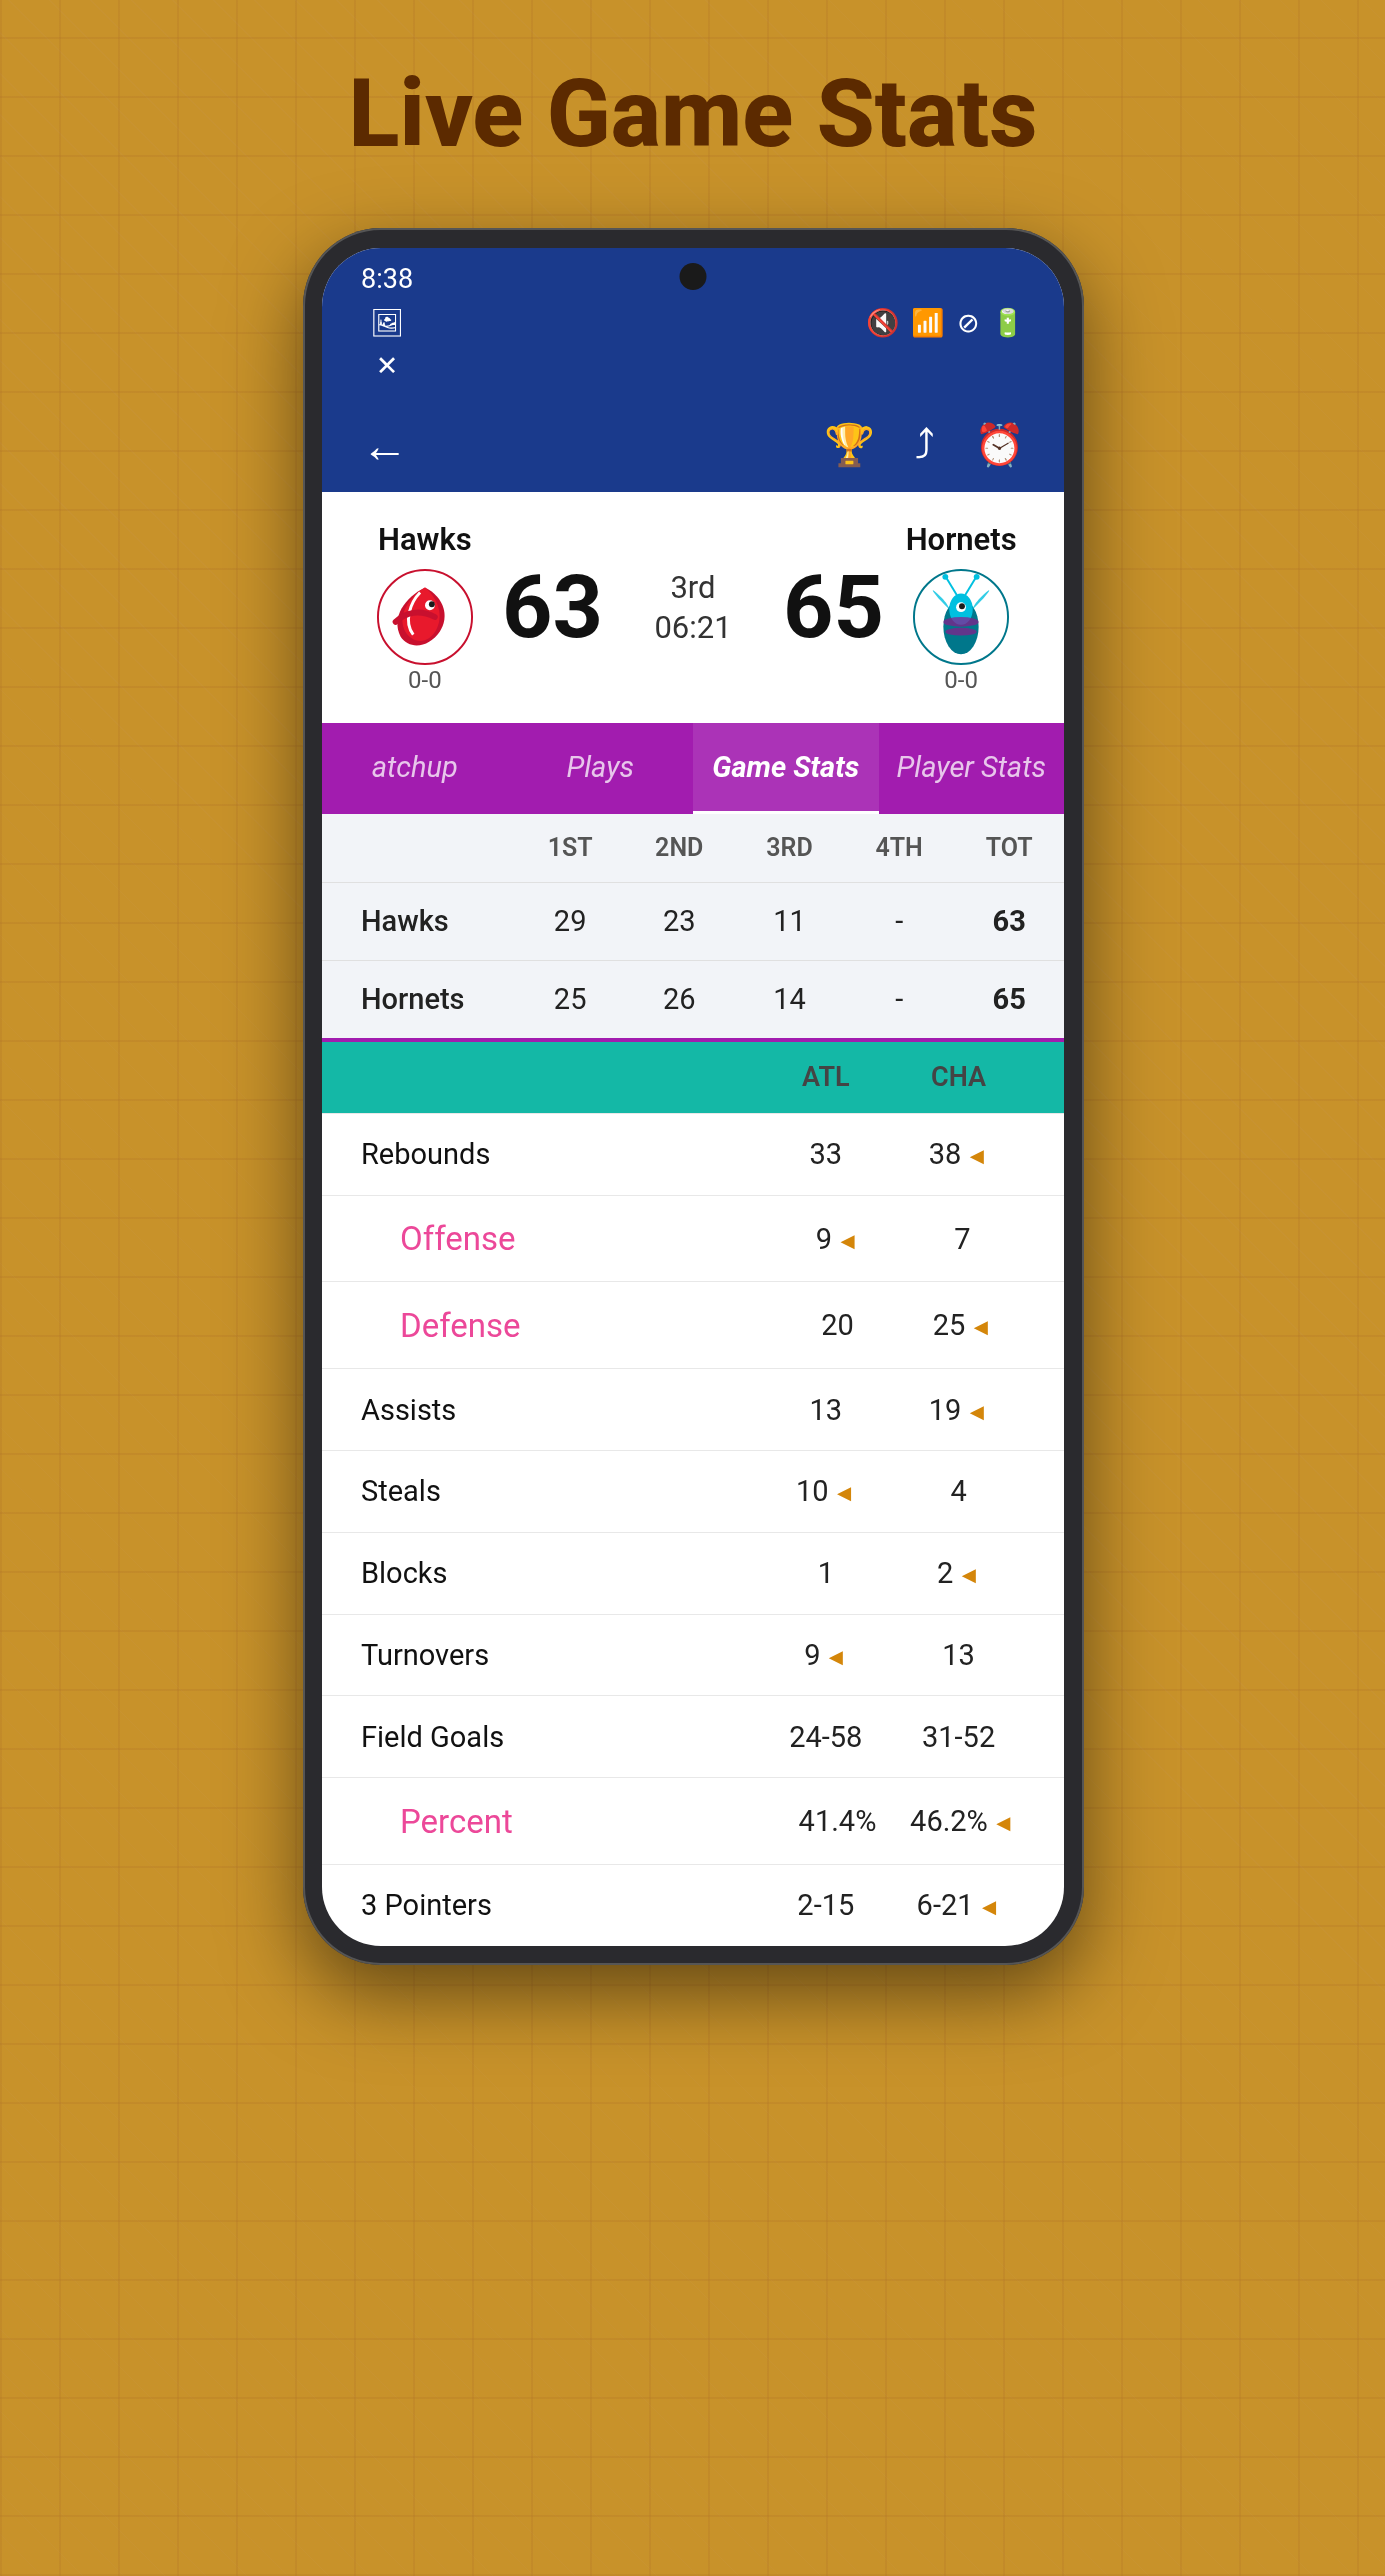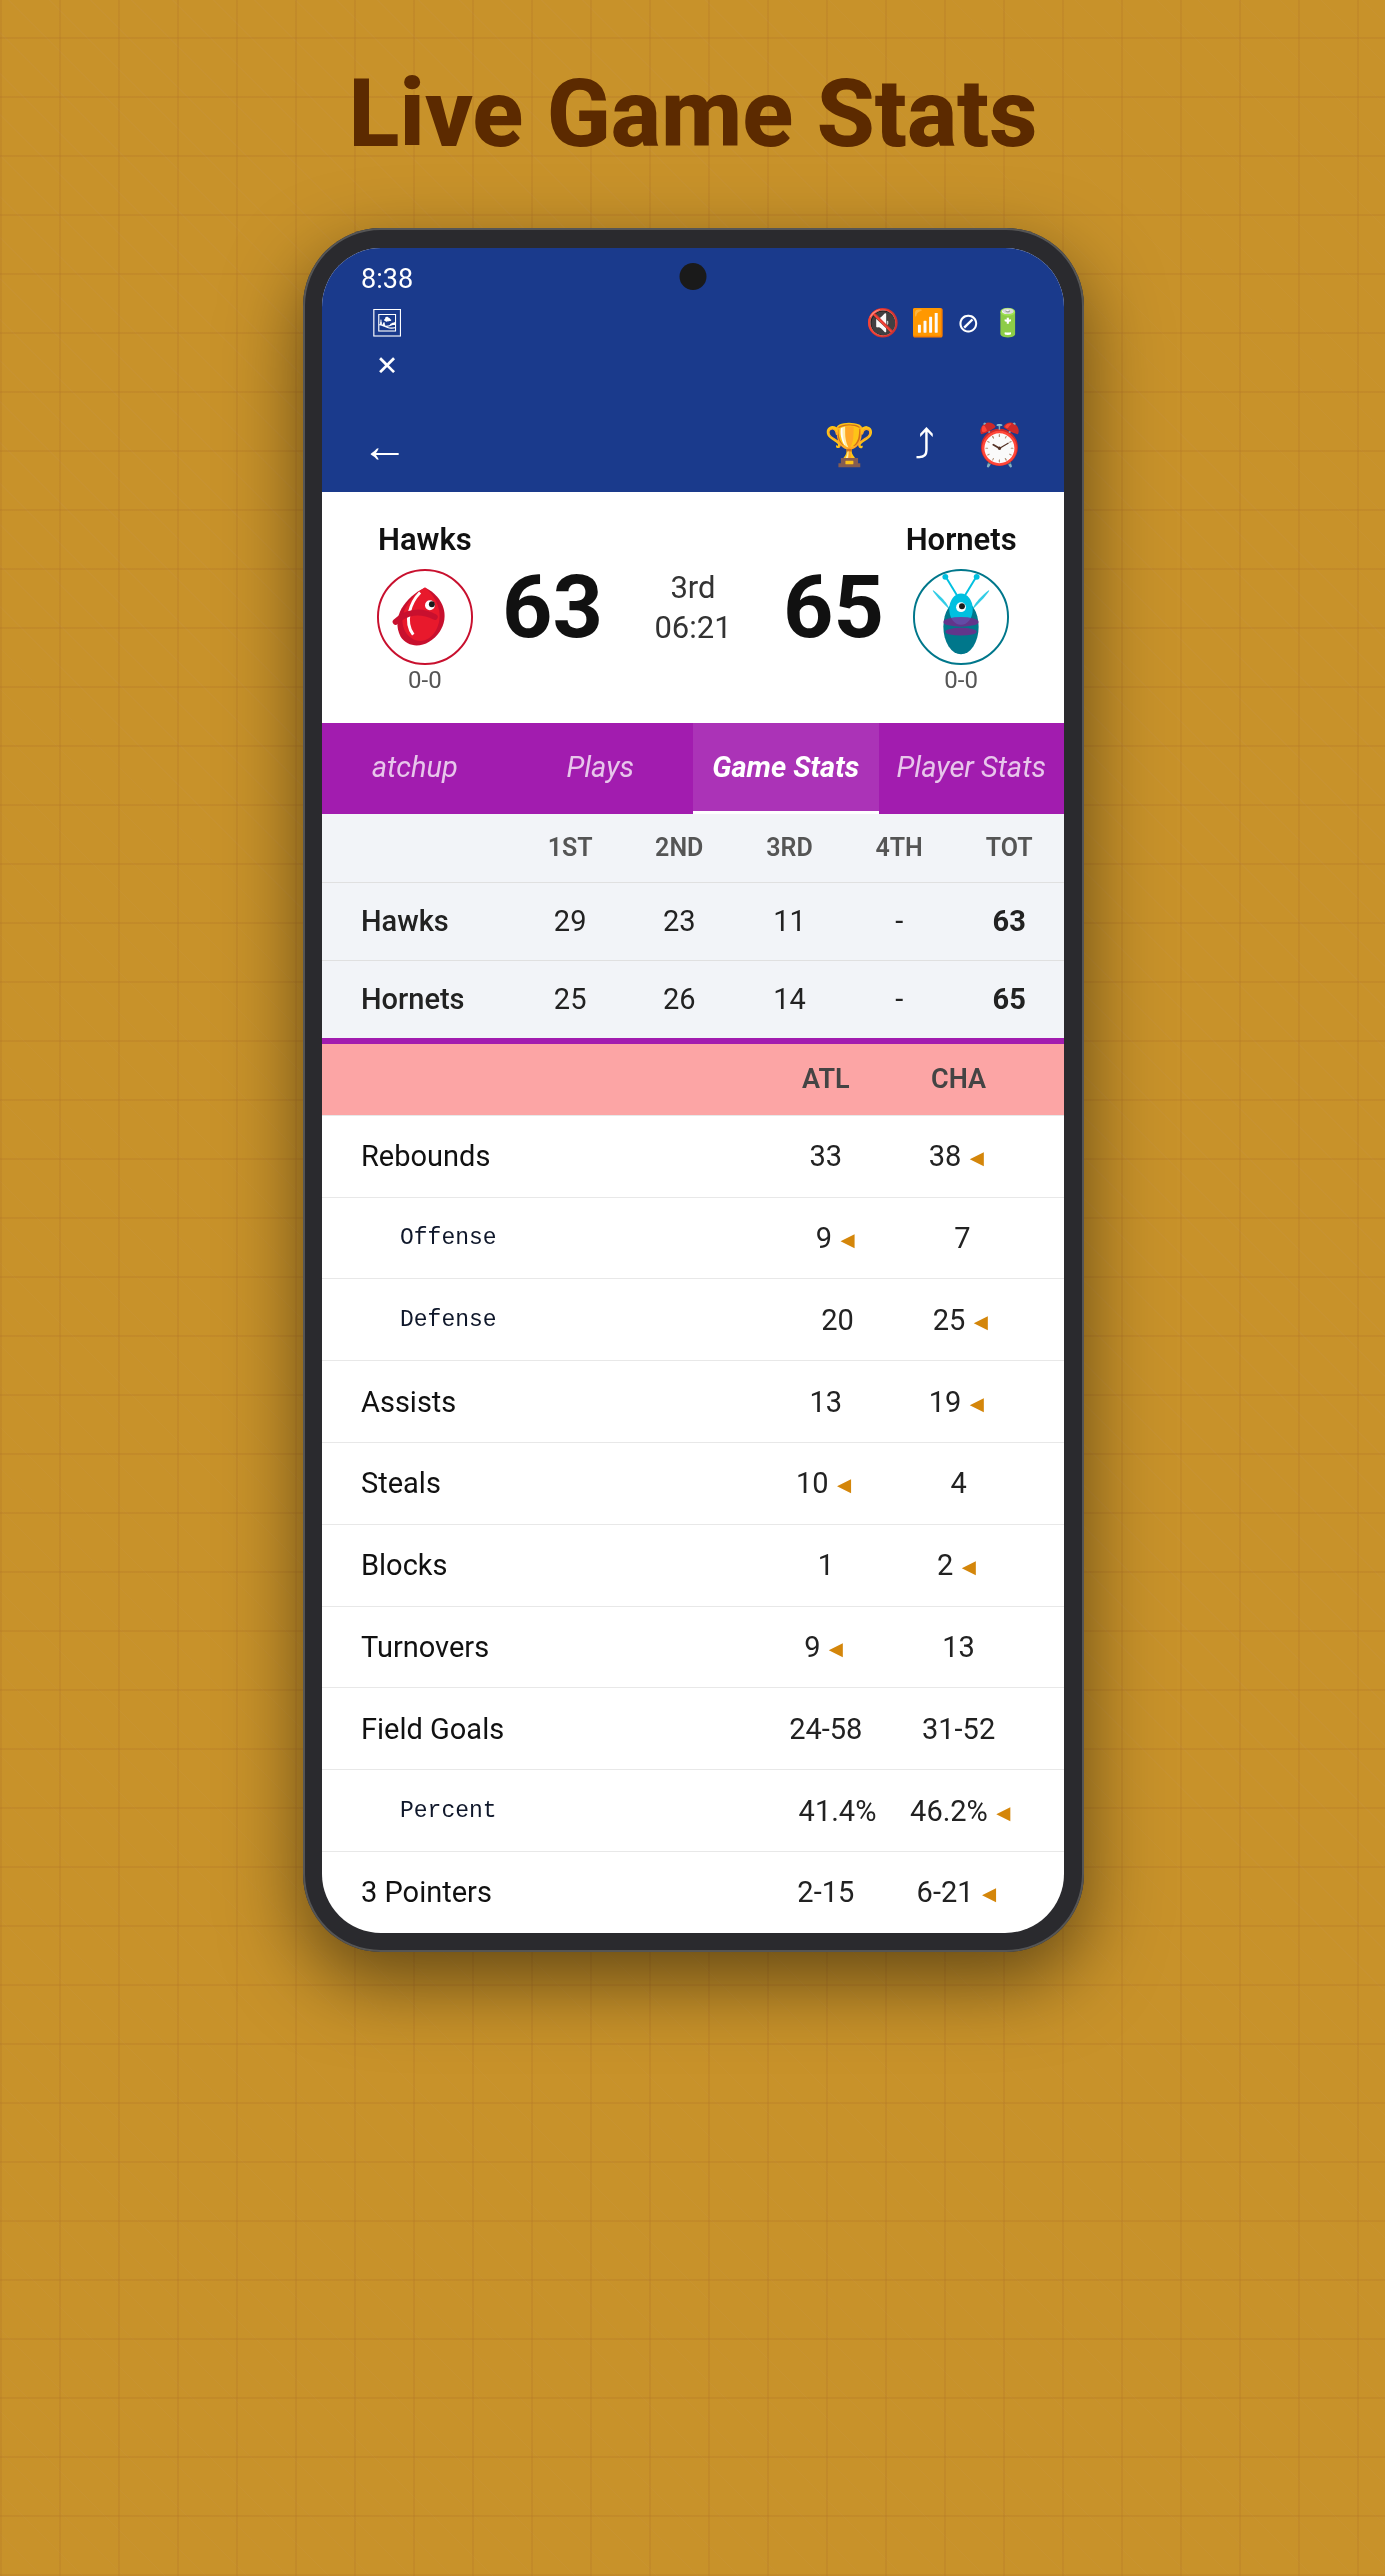--- a/index.html
+++ b/index.html
@@ -231,24 +231,24 @@
       padding-left: 39px;
       font-weight: 500;
     }
 
     .quarter-table tbody tr td.total {
       font-weight: 700;
     }
 
     
     .game-stats-header {
-      background: #fca5a5;
+      background: #14b8a6;
       display: flex;
       padding: 19.5px 39px;
-      border-top: 6px solid #a21caf;
+      border-top: 4px solid #a21caf;
       justify-content: flex-end;
     }
 
     .game-stats-header .col-empty {
       flex: 3;
     }
 
     .game-stats-header .col-team {
       flex: 1;
       text-align: center;
@@ -268,23 +268,22 @@
       padding-left: 78px;
     }
 
     .stat-label {
       flex: 3;
       font-size: 29px;
       color: #111;
     }
 
     .stat-row.sub-row .stat-label {
-      font-size: 23px;
-      color: #0f172a;
-      font-family: Liberation Mono, monospace;
+      font-size: 33px;
+      color: #ec4899;
     }
 
     .stat-value {
       flex: 1;
       text-align: center;
       font-size: 29px;
       color: #222;
     }
 
     .stat-value.highlight {

